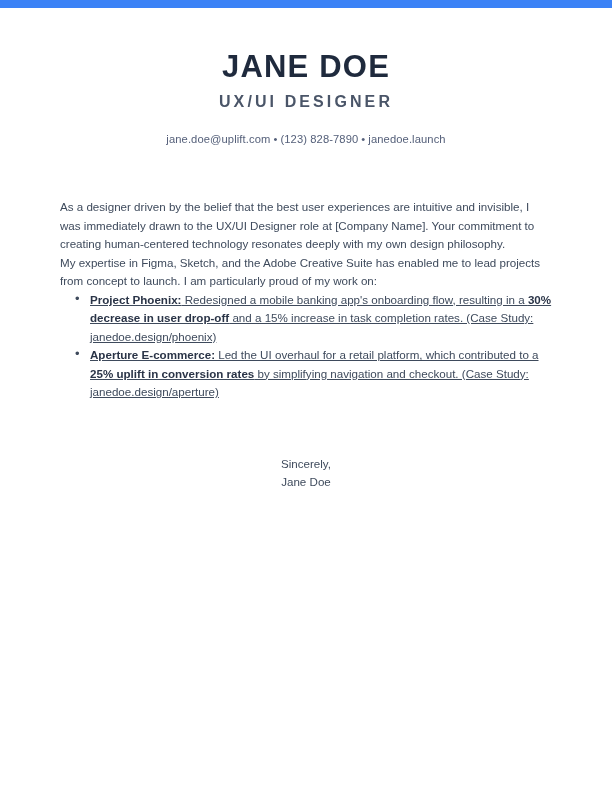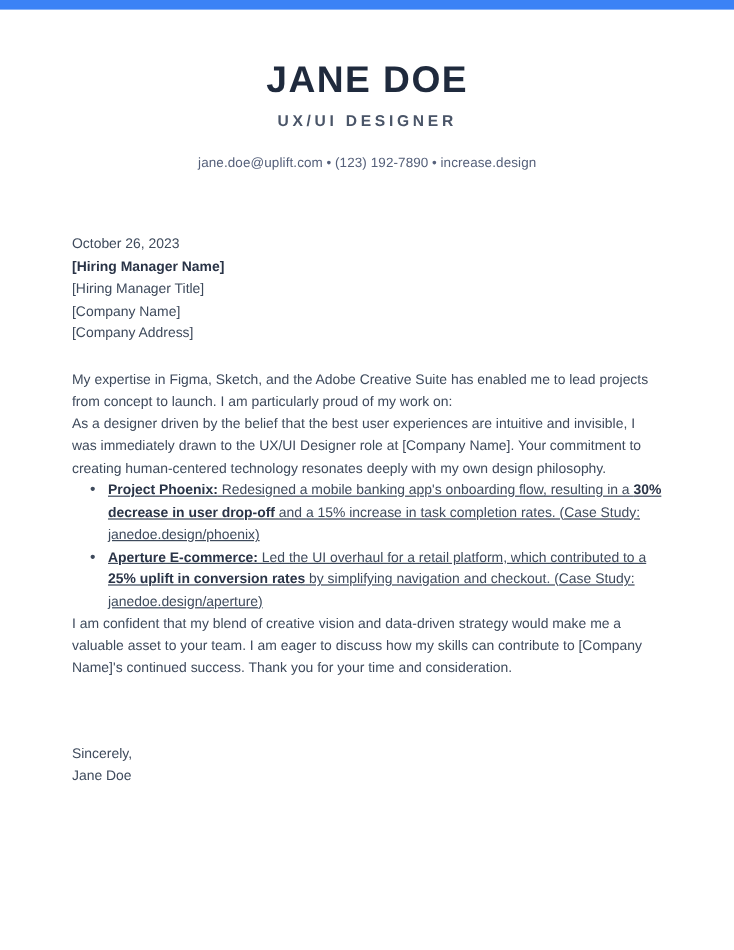--- a/index.html
+++ b/index.html
@@ -33,21 +33,21 @@
   .name {
     font-size: 31px;
     font-weight: bold;
     letter-spacing: 1.2px;
     color: #1f2a3d;
     line-height: 1.1;
     margin: 0;
   }
   .subtitle {
     margin-top: 9px;
-    font-size: 13px;
+    font-size: 16px;
     font-weight: bold;
     letter-spacing: 3.1px;
     color: #4a5costa;
     color: #4a5568;
   }
   .contact {
     margin-top: 22px;
     font-size: 11.2px;
     color: #55607a;
     letter-spacing: 0.1px;
@@ -101,63 +101,56 @@
   }
   strong {
     font-weight: bold;
     color: #2a3447;
   }
   .signoff {
     margin-top: 53px;
   }
   .signoff div {
     display: block;
+    text-align: center;
   }
 </style>
 </head>
 <body>
 
 <div class="page">
 
   <div class="top-bar"></div>
 
   <div class="letter-header">
     <div class="name">JANE DOE</div>
     <div class="subtitle">UX/UI DESIGNER</div>
     <div class="contact">
-      <span>jane.doe@uplift.com</span><span class="sep">•</span><span>(123) 192-7890</span><span class="sep">•</span><span>increase.design</span>
+      <span>jane.doe@uplift.com</span><span class="sep">•</span><span>(123) 828-7890</span><span class="sep">•</span><span>janedoe.launch</span>
     </div>
   </div>
 
   <div class="content">
 
-    <div class="addr-block">
-      <span class="addr-line">October 26, 2023</span>
-      <span class="addr-line bold">[Hiring Manager Name]</span>
-      <span class="addr-line">[Hiring Manager Title]</span>
-      <span class="addr-line">[Company Name]</span>
-      <span class="addr-line">[Company Address]</span>
-    </div>
 
 
+    <p class="para">As a designer driven by the belief that the best user experiences are intuitive and invisible, I was immediately drawn to the UX/UI Designer role at [Company Name]. Your commitment to creating human-centered technology resonates deeply with my own design philosophy.</p>
+
     <p class="para">My expertise in Figma, Sketch, and the Adobe Creative Suite has enabled me to lead projects from concept to launch. I am particularly proud of my work on:</p>
-
-    <p class="para">As a designer driven by the belief that the best user experiences are intuitive and invisible, I was immediately drawn to the UX/UI Designer role at [Company Name]. Your commitment to creating human-centered technology resonates deeply with my own design philosophy.</p>
 
     <ul class="bullets">
       <li>
         <strong>Project Phoenix:</strong><span> Redesigned a mobile banking app's onboarding flow, resulting in a </span><strong>30% decrease in user drop-off</strong><span> and a 15% increase in task completion rates. (Case Study: janedoe.design/phoenix)</span>
       </li>
       <li>
         <strong>Aperture E-commerce:</strong><span> Led the UI overhaul for a retail platform, which contributed to a </span><strong>25% uplift in conversion rates</strong><span> by simplifying navigation and checkout. (Case Study: janedoe.design/aperture)</span>
       </li>
     </ul>
 
 
-    <p class="para">I am confident that my blend of creative vision and data-driven strategy would make me a valuable asset to your team. I am eager to discuss how my skills can contribute to [Company Name]'s continued success. Thank you for your time and consideration.</p>
 
     <div class="signoff">
       <div>Sincerely,</div>
       <div>Jane Doe</div>
     </div>
 
   </div>
 </div>
 
 </body></html>

